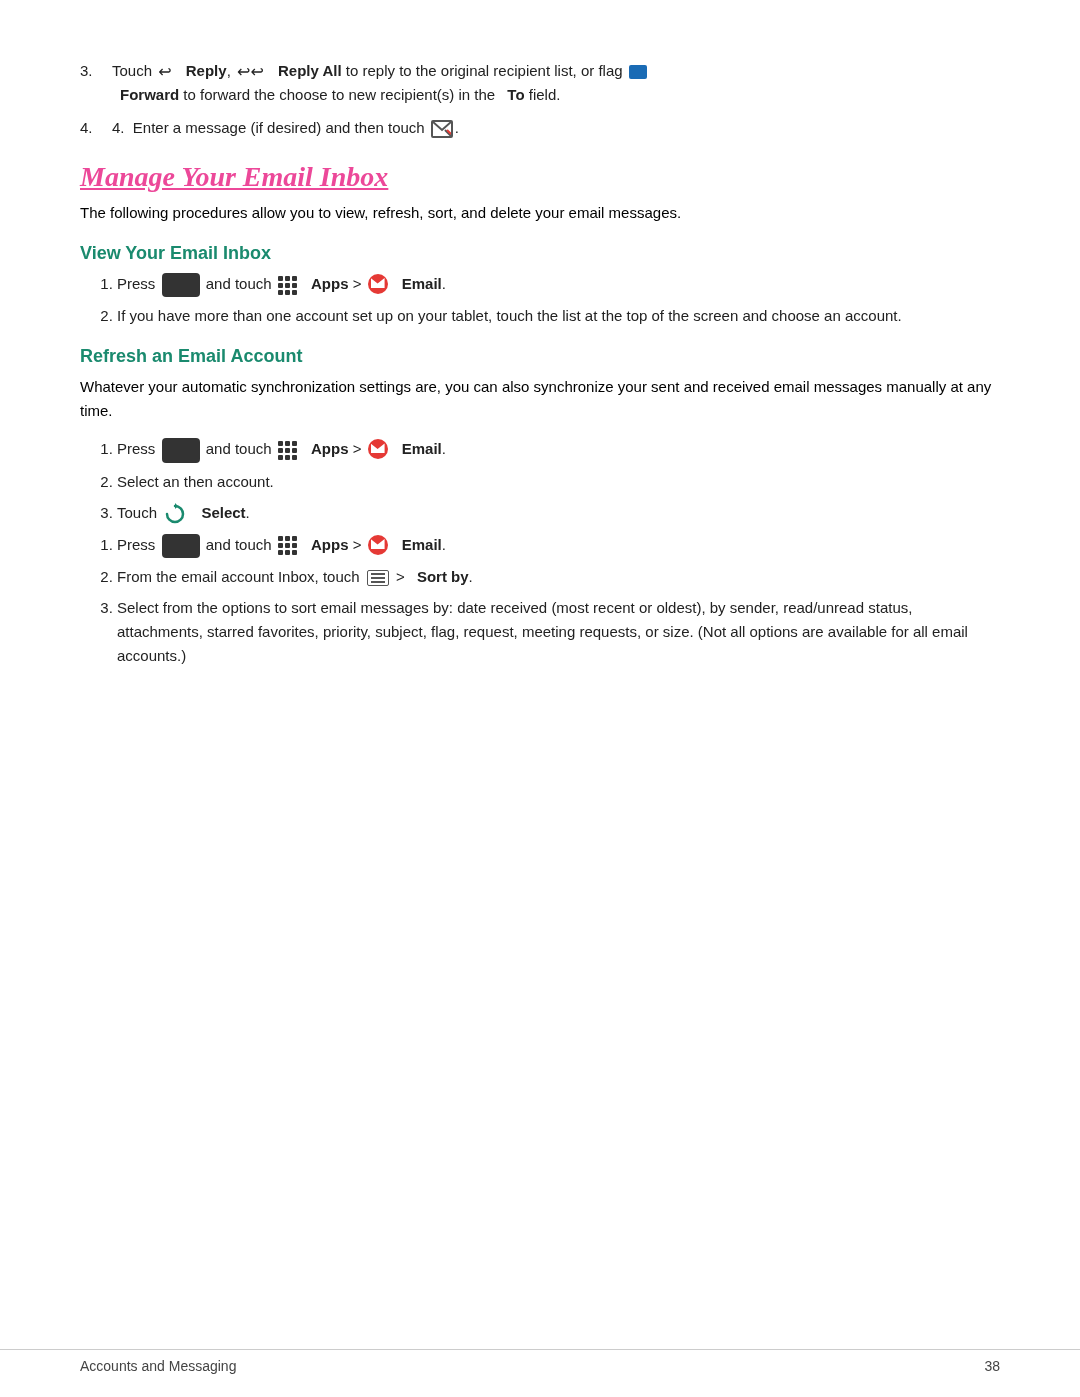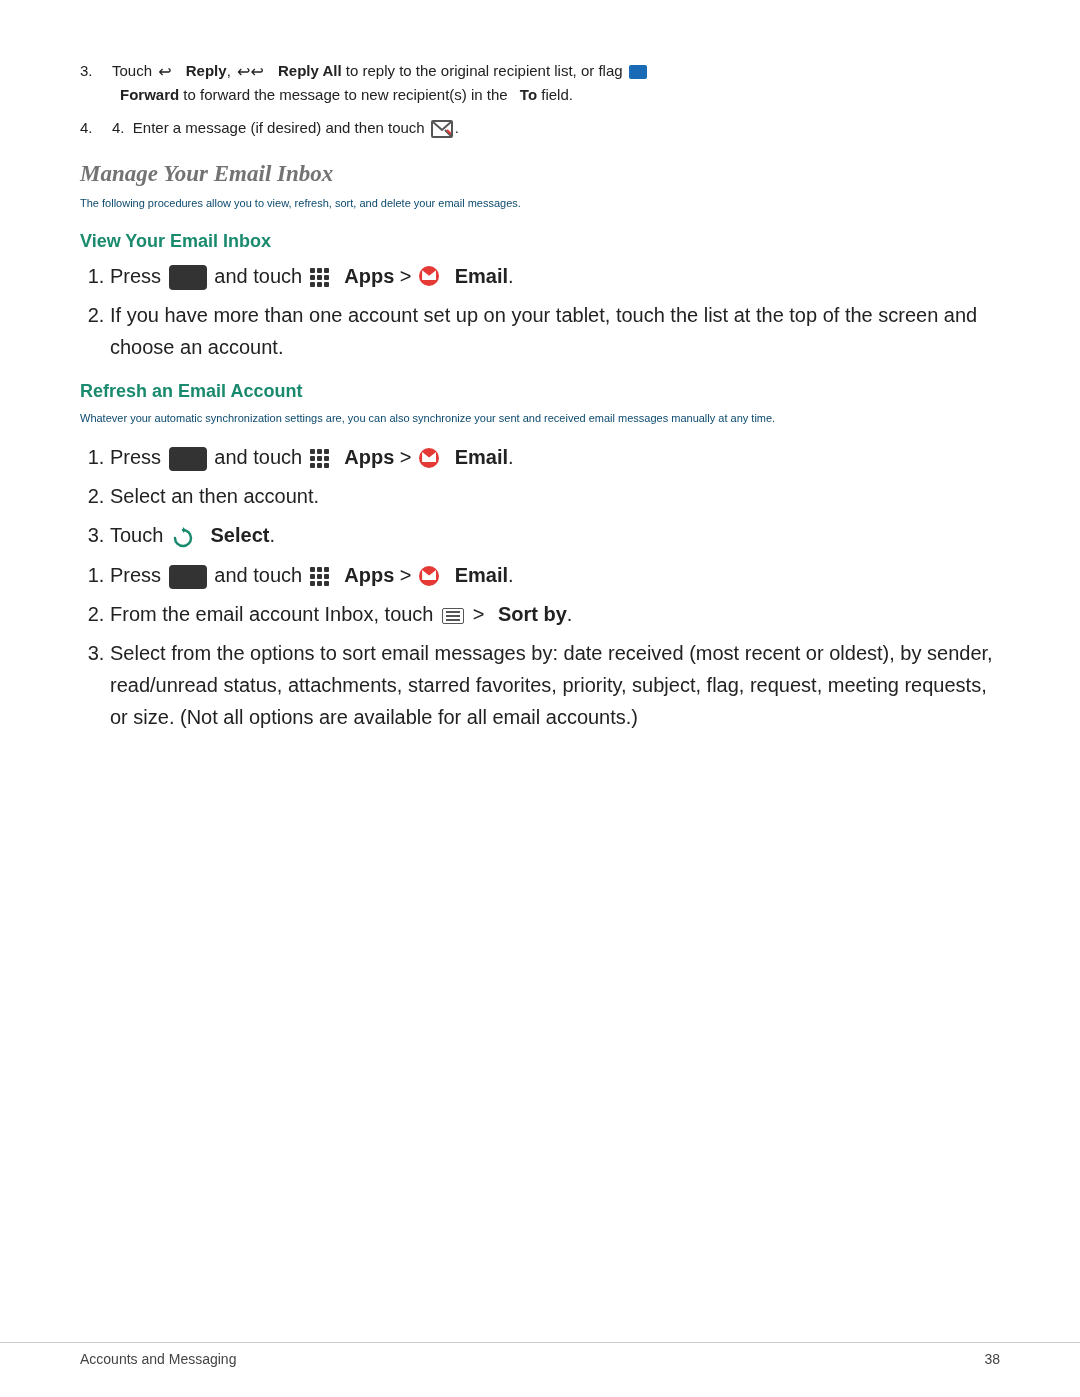--- a/index.html
+++ b/index.html
@@ -30,47 +30,49 @@
       min-width: 32px;
       font-size: 15px;
     }
     .step-content {
       flex: 1;
     }
     
     .main-heading {
       font-family: Georgia, 'Times New Roman', serif;
       font-style: italic;
-      font-size: 23px;
-      color: #737373;
+      font-size: 28px;
+      color: #ec4899;
       margin: 22px 0 8px 0;
       font-weight: bold;
+      text-decoration: underline;
     }
     .section-desc {
-      font-size: 11px;
-      color: #0c4a6e;
+      font-size: 15px;
+      color: #000000;
       margin-bottom: 14px;
       line-height: 1.6;
     }
     
     .sub-heading {
       color: #1a8a6e;
       font-size: 18px;
       font-weight: bold;
       margin: 18px 0 8px 0;
     }
     
     .num-list {
       margin-left: 30px;
       margin-bottom: 8px;
     }
     .num-list li {
       margin-bottom: 7px;
       line-height: 1.6;
-      font-size: 20px;
+      font-size: 15px;
+      margin-left: 7px;
     }
     
     .home-btn {
       display: inline-block;
       background: #333;
       color: #fff;
       border-radius: 4px;
       font-size: 13px;
       padding: 2px 10px;
       vertical-align: middle;
@@ -116,21 +118,21 @@
     .bold { font-weight: bold; padding-left: 8px; }
     .reply-icon {
       display: inline-block;
       font-size: 16px;
       vertical-align: middle;
       margin: 0 2px;
     }
     
     .footer {
       position: absolute;
-      bottom: 30px;
+      bottom: 23px;
       left: 0;
       right: 0;
       display: flex;
       justify-content: space-between;
       padding: 0 80px;
       font-size: 14px;
       color: #444;
       border-top: 1px solid #ccc;
       padding-top: 8px;
     }
@@ -146,21 +148,21 @@
       <span class="step-content">
         Touch
         <span class="reply-icon">↩</span>
         <span class="bold">Reply</span>,
         <span class="reply-icon">↩↩</span>
         <span class="bold">Reply All</span>
         <span> to reply to the original recipient list, or flag </span>
         <span style="display:inline-block;width:18px;height:14px;background:#1a6bb5;vertical-align:middle;border-radius:2px;position:relative;margin:0 2px;"></span>
         <br>
         <span class="bold">Forward</span>
-        <span> to forward the message to new recipient(s) in the </span>
+        <span> to forward the choose to new recipient(s) in the </span>
         <span class="bold">To</span>
         <span> field.</span>
       </span>
     </div>
     <div class="step-item">
       <span class="step-num">4.</span>
       <span class="step-content">
         <span>4.&nbsp;&nbsp;Enter a message (if desired) and then touch</span>
         
         <span style="display:inline-block;width:22px;height:18px;vertical-align:middle;margin:0 2px;border:2px solid #555;position:relative;border-radius:2px;">

